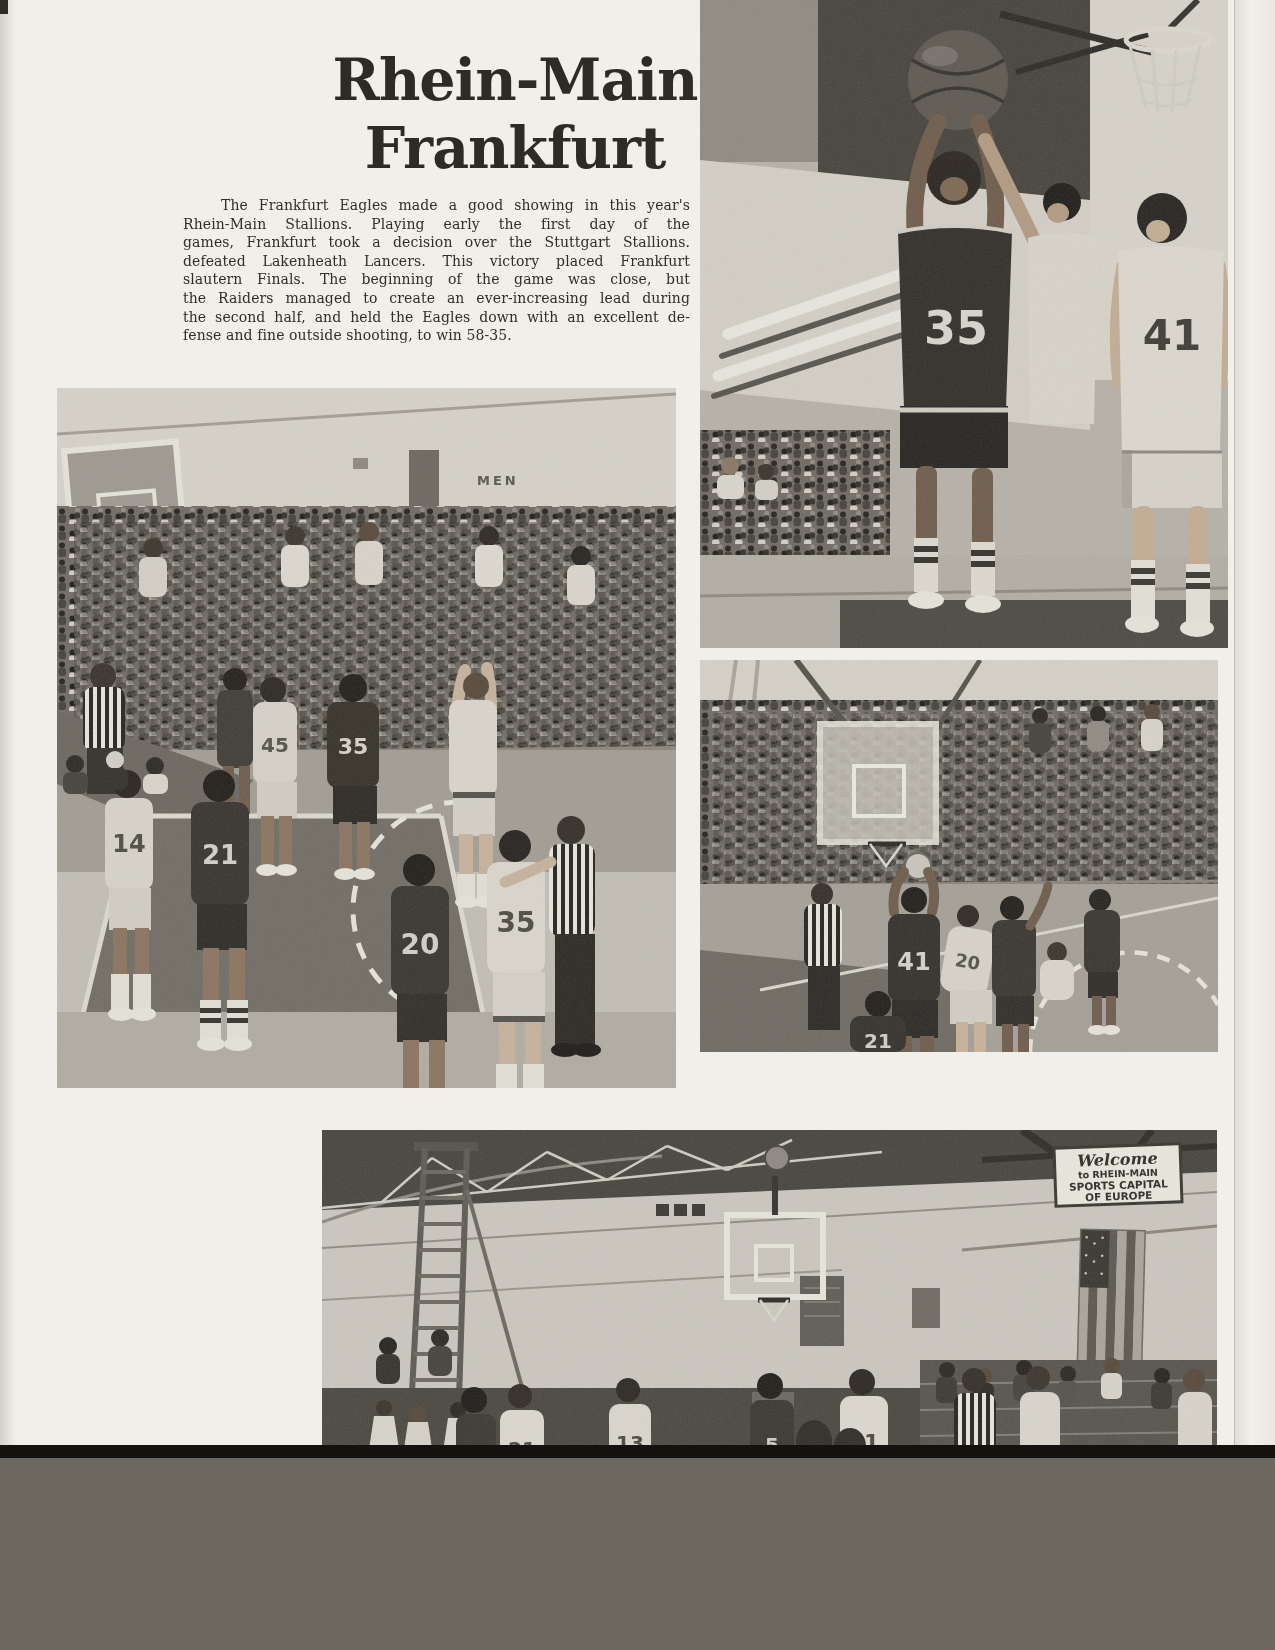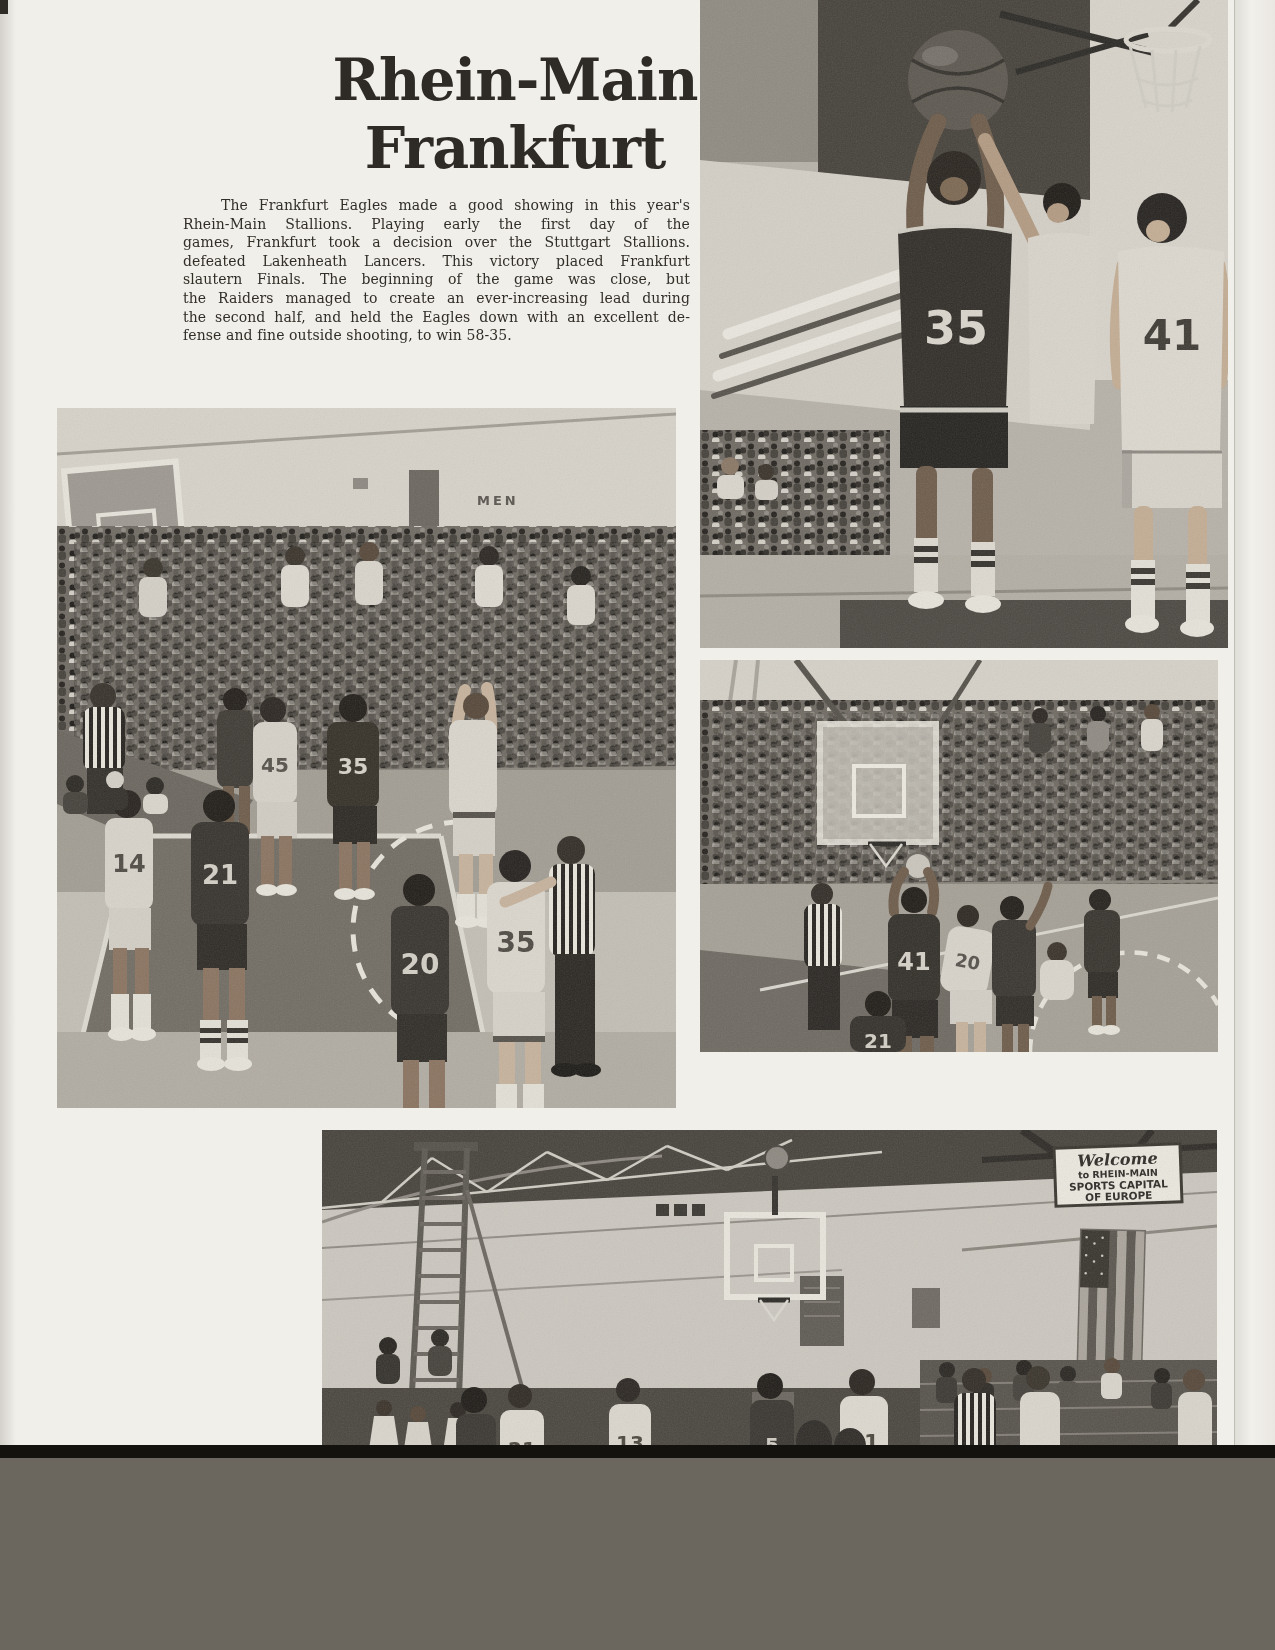--- a/index.html
+++ b/index.html
@@ -156,21 +156,21 @@
       <g>
         <circle cx="30" cy="466" r="9" fill="#8a7765"></circle>
           <rect x="17" y="475" width="27" height="24" rx="7" fill="#d9d5cc"></rect>
         <circle cx="66" cy="472" r="8" fill="#3a332b"></circle>
           <rect x="55" y="480" width="23" height="20" rx="6" fill="#d3cfc6"></rect>
       </g>
       <rect width="528" height="648" filter="url(#grain)" opacity="0.15"></rect>
     </svg>
   </figure>
 
-  <figure class="photo" style="left:57px; top:408px; width:619px; height:700px; margin:0;" aria-label="A free throw before a packed gymnasium crowd">
+  <figure class="photo" style="left:57px; top:388px; width:619px; height:700px; margin:0;" aria-label="A free throw before a packed gymnasium crowd">
     <svg viewBox="0 0 619 700">
       <rect width="619" height="700" fill="#c2beb5"></rect>
       <rect width="619" height="210" fill="#d6d2c9"></rect>
       <line x1="0" y1="46" x2="619" y2="6" stroke="#a29d94" stroke-width="3"></line>
       <g transform="rotate(-5 70 140)">
         <rect x="14" y="58" width="112" height="155" fill="#9d9890" stroke="#e6e3da" stroke-width="6"></rect>
         <rect x="44" y="105" width="56" height="62" fill="none" stroke="#e6e3da" stroke-width="4"></rect>
         <line x1="40" y1="216" x2="102" y2="216" stroke="#2e2b27" stroke-width="6"></line>
         <path d="M46,216 L64,244 L96,216" fill="none" stroke="#cfccc3" stroke-width="3"></path>
       </g>

